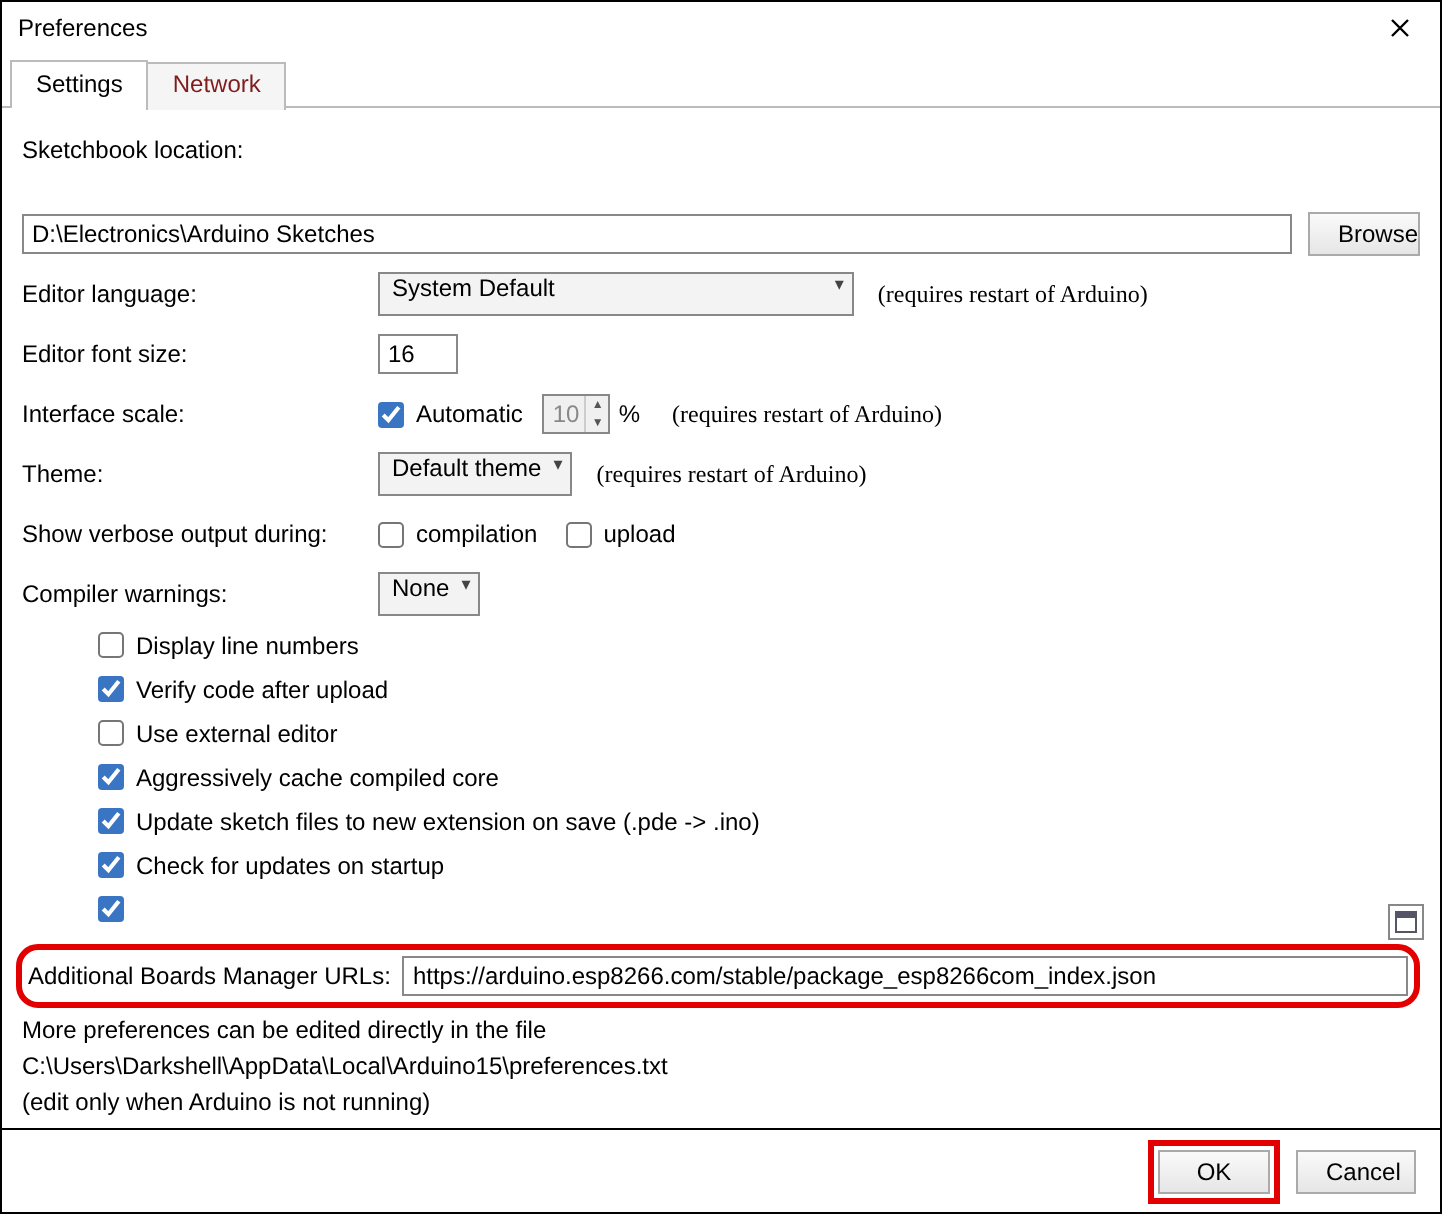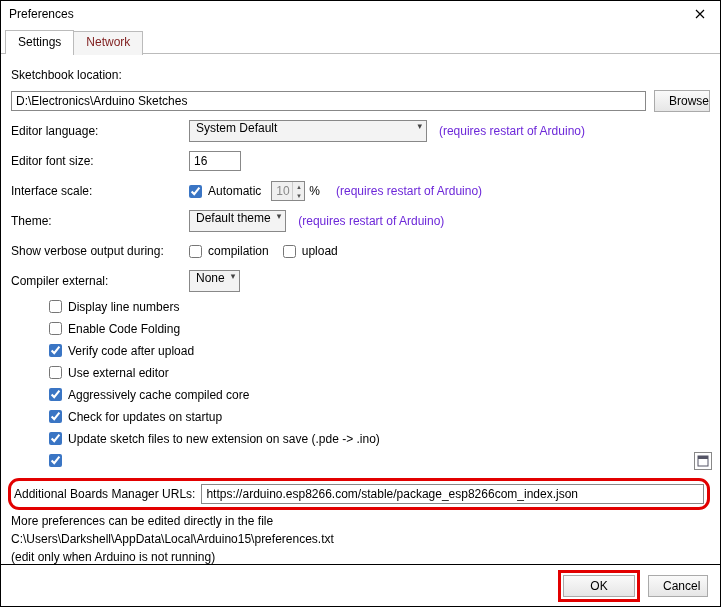--- a/index.html
+++ b/index.html
@@ -13,21 +13,21 @@
   .content { padding: 10px 10px 0 10px; }
   .row { display: flex; align-items: center; margin-bottom: 8px; min-height: 22px; }
   .label { width: 178px; }
   input[type=text] { height: 20px; border: 1px solid #888; padding: 1px 4px; background: #fff; }
   input[type=text]:disabled { background: #f0f0f0; color: #888; }
   .btn { height: 22px; border: 1px solid #aaa; background: linear-gradient(#fafafa,#e6e6e6); padding: 0 14px; cursor: pointer; }
   .spinner { display: inline-flex; position: relative; }
   .spinner input { width: 34px; text-align: right; padding-right: 14px; }
   .spinner-btns { position: absolute; right: 1px; top: 1px; bottom: 1px; width: 12px; display: flex; flex-direction: column; }
   .spinner-btns div { flex: 1; border-left: 1px solid #ccc; display: flex; align-items: center; justify-content: center; font-size: 6px; color: #555; cursor: pointer; }
-  .hint { color: #6d28d9; margin-left: 12px; }
+  .hint { color: #000000; margin-left: 12px; font-family: Liberation Serif, serif; }
   .chk-row { display: flex; align-items: flex-start; margin: 4px 0 4px 38px; height: 18px; }
   input[type=checkbox] { width: 13px; height: 13px; margin: 0 6px 0 0; accent-color: #3a75c4; }
   .muted { color: #000000; }
   .footer { position: absolute; bottom: 0; left: 0; right: 0; height: 42px; display: flex; justify-content: flex-end; align-items: center; gap: 8px; padding: 0 12px; border-top: 1px solid #000; }
   .hl { border: 3px solid #e20000; padding: 3px; }
   .hl-ok { border: 3px solid #e20000; padding: 2px; display: inline-block; }
   .urls-row { display: flex; align-items: center; }
   .urls-label { padding-right: 6px; white-space: nowrap; }
   .expand-icon { width: 18px; height: 18px; margin-left: 4px; border: 1px solid #888; display: flex; align-items: center; justify-content: center; cursor: pointer; }
   .expand-icon svg { width: 12px; height: 12px; }
@@ -48,40 +48,40 @@
   </div>
 </div>
 
 <div class="tabs">
   <div class="tab">Settings</div>
   <div class="tab inactive">Network</div>
 </div>
 
 <div class="content">
 
-  <div class="row" style="margin-bottom:4px;">
+  <div class="row" style="margin-bottom:20px;">
     <span class="label">Sketchbook location:</span>
   </div>
   <div class="row">
     <input type="text" style="flex: 1 1 0%;" value="D:\Electronics\Arduino Sketches">
     <button class="btn" style="margin-left:8px;width:56px">Browse</button>
   </div>
 
   <div class="row">
     <span class="label">Editor language:</span>
     <div class="dropdown wide">
       <span>System Default</span>
         <span class="caret">▾</span>
     </div>
     <span class="hint">(requires restart of Arduino)</span>
   </div>
 
   <div class="row">
     <span class="label">Editor font size:</span>
-    <input type="text" style="width: 52px;" value="16">
+    <input type="text" style="width: 40px;" value="16">
   </div>
 
   <div class="row">
     <span class="label">Interface scale:</span>
     <input type="checkbox" checked="" style="">
     <span style="margin-right:10px">Automatic</span>
     <div class="spinner">
       <input type="text" disabled="" value="100" style="">
       <div class="spinner-btns">
           <div>▲</div>
@@ -103,54 +103,50 @@
 
   <div class="row">
     <span class="label">Show verbose output during:</span>
     <input type="checkbox" style="">
     <span style="margin-right:14px">compilation</span>
     <input type="checkbox" style="">
     <span>upload</span>
   </div>
 
   <div class="row">
-    <span class="label">Compiler external:</span>
+    <span class="label">Compiler warnings:</span>
     <div class="dropdown narrow">
       <span>None</span>
         <span class="caret">▾</span>
     </div>
   </div>
 
   <div class="chk-row">
       <input type="checkbox" style="">
       <span>Display line numbers</span>
-    </div>
-  <div class="chk-row">
-      <input type="checkbox" style="">
-      <span>Enable Code Folding</span>
     </div>
   <div class="chk-row">
       <input type="checkbox" checked="" style="">
       <span>Verify code after upload</span>
     </div>
   <div class="chk-row">
       <input type="checkbox" style="">
       <span>Use external editor</span>
     </div>
   <div class="chk-row">
       <input type="checkbox" checked="" style="">
       <span>Aggressively cache compiled core</span>
     </div>
   <div class="chk-row">
       <input type="checkbox" checked="" style="">
-      <span>Check for updates on startup</span>
+      <span>Update sketch files to new extension on save (.pde -&gt; .ino)</span>
     </div>
   <div class="chk-row">
       <input type="checkbox" checked="" style="">
-      <span>Update sketch files to new extension on save (.pde -&gt; .ino)</span>
+      <span>Check for updates on startup</span>
     </div>
   <div class="chk-row">
       <input type="checkbox" checked="" style="">
     </div>
 
   <div class="hl" style="margin:6px 0 4px -3px;border-radius:11px;">
     <div class="urls-row">
       <span class="urls-label">Additional Boards Manager URLs:</span>
       <input type="text" style="flex: 1 1 0%;" value="https://arduino.esp8266.com/stable/package_esp8266com_index.json">
     </div>
@@ -163,16 +159,16 @@
   </div>
 
   <div class="muted" style="margin-top:4px">More preferences can be edited directly in the file</div>
   <div class="muted" style="margin-top:4px">C:\Users\Darkshell\AppData\Local\Arduino15\preferences.txt</div>
   <div class="muted" style="margin-top:4px">(edit only when Arduino is not running)</div>
 
 </div>
 
 <div class="footer">
   <span class="hl-ok">
-    <button class="btn" style="width:72px">OK</button>
+    <button class="btn" style="width:56px">OK</button>
   </span>
   <button class="btn" style="width:60px">Cancel</button>
 </div>
 
 </body></html>

